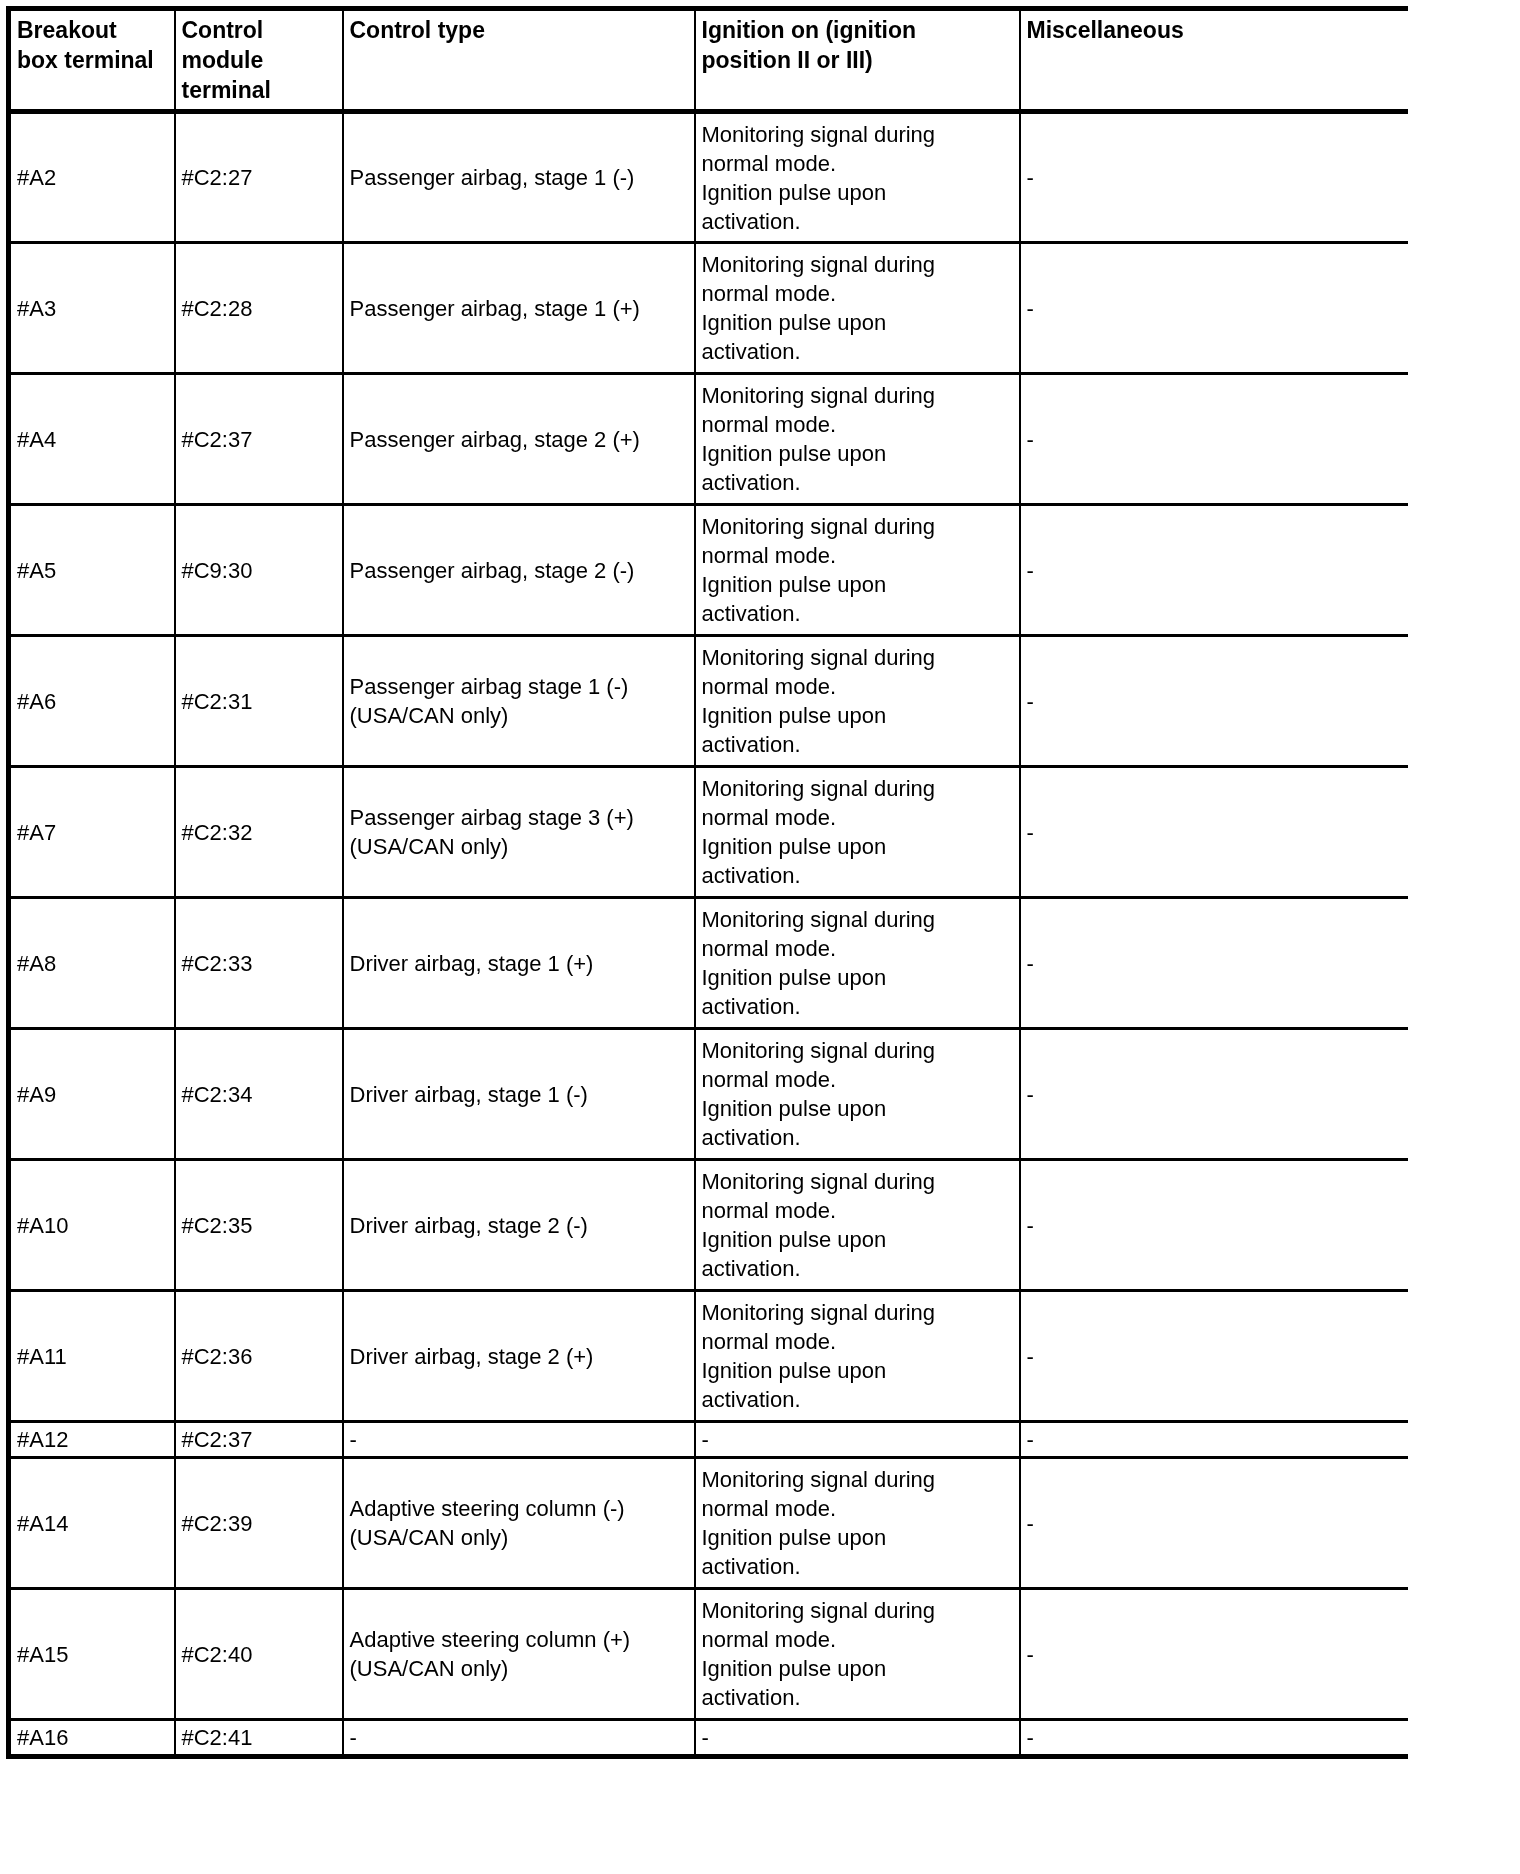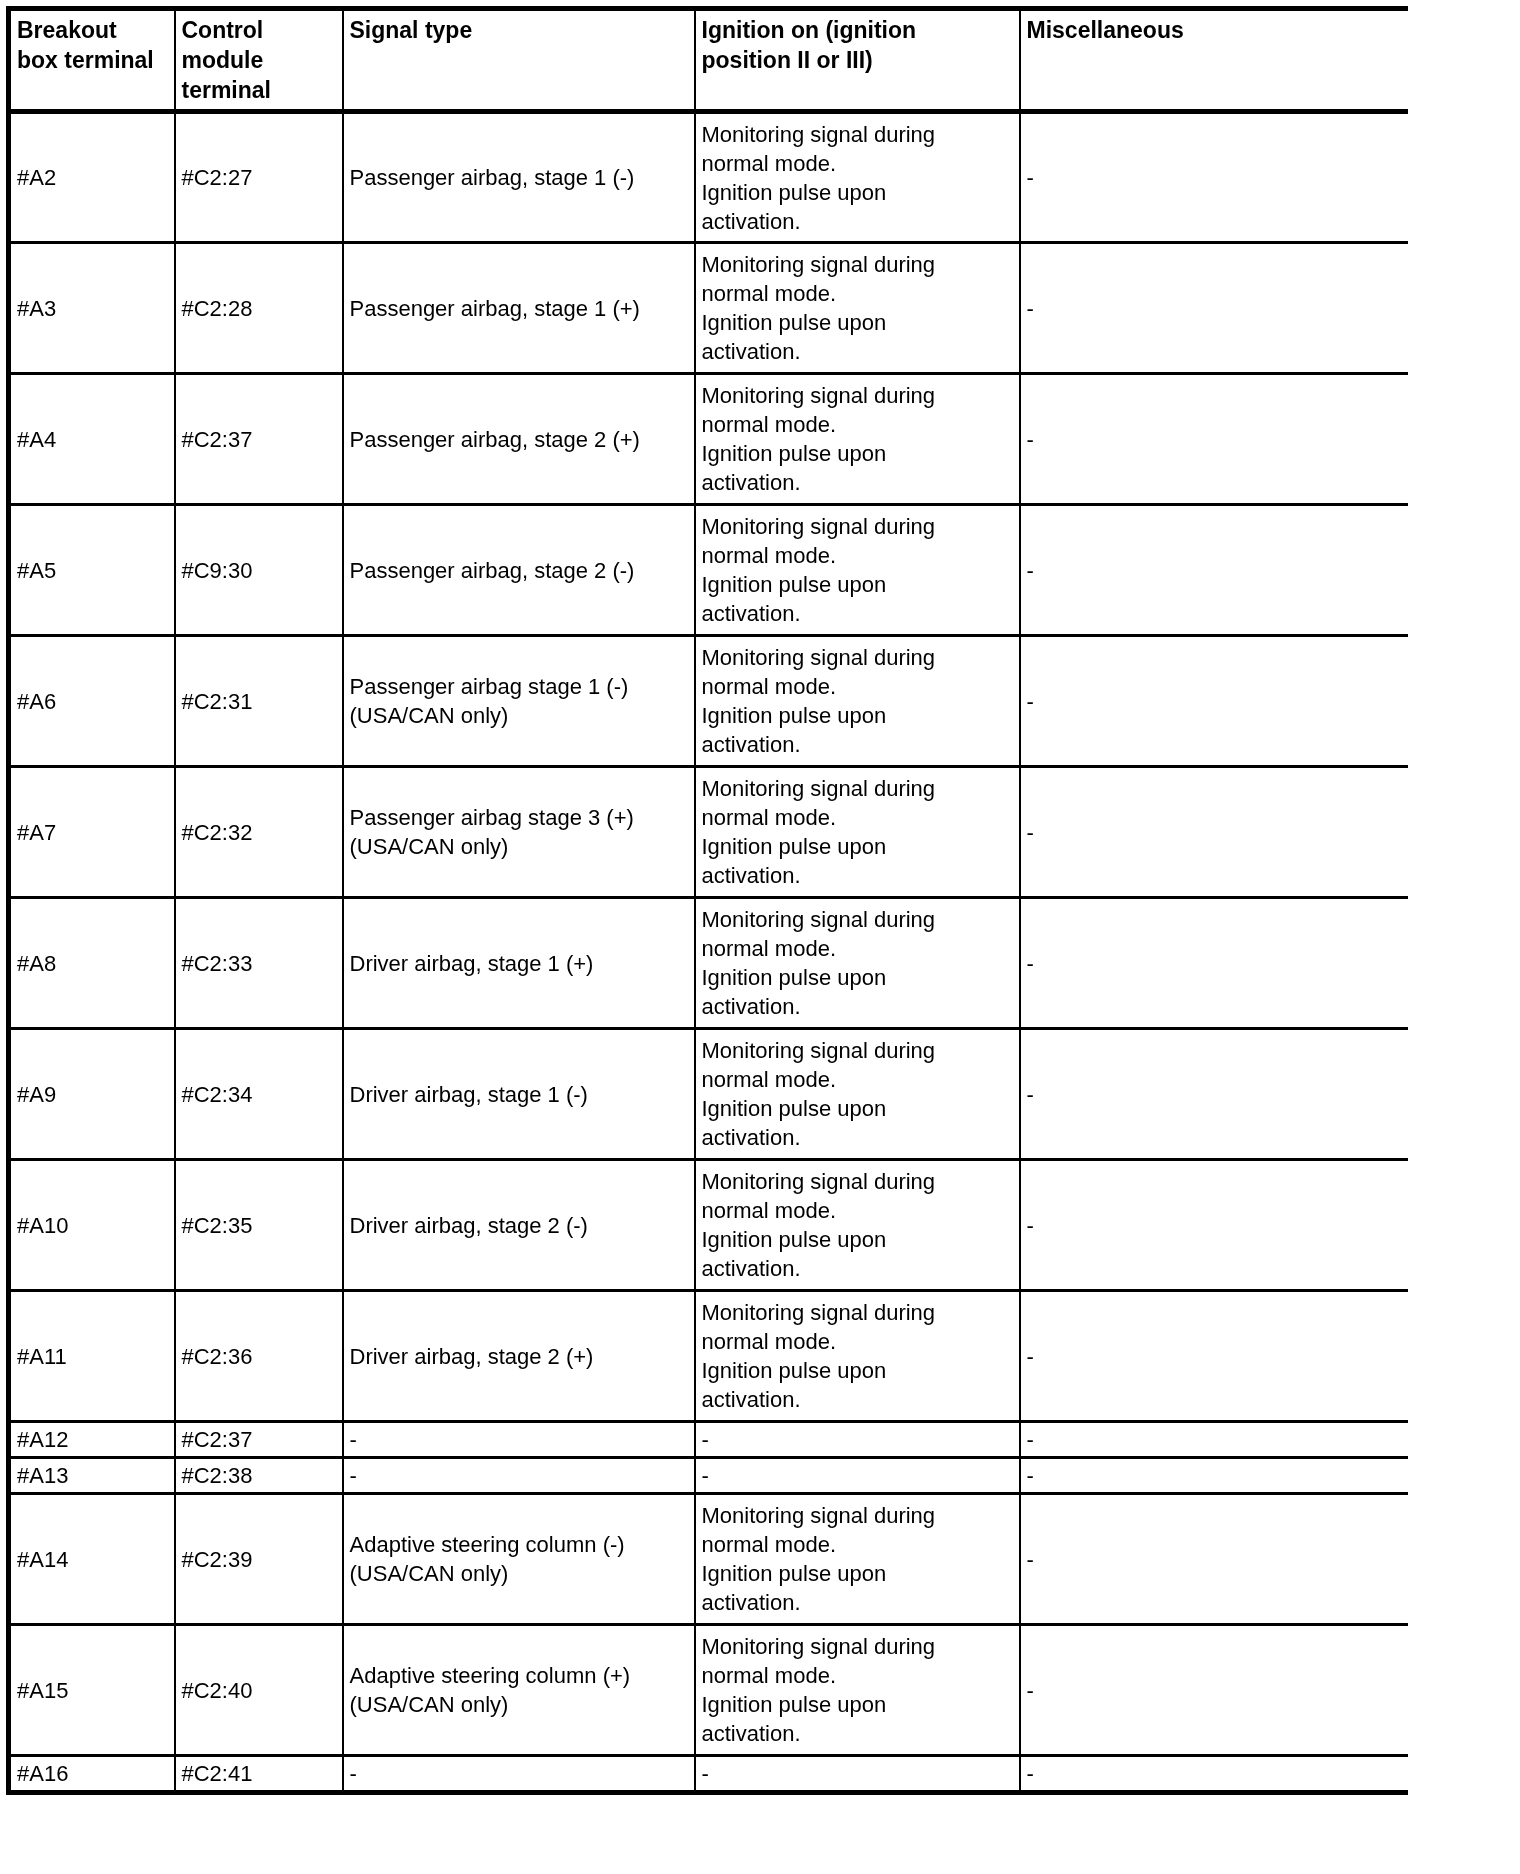--- a/index.html
+++ b/index.html
@@ -69,21 +69,21 @@
         <col class="c4">
         <col class="c5">
     </colgroup>
     <thead>
       <tr>
         <th>Breakout
 box terminal</th>
         <th>Control
 module
 terminal</th>
-        <th>Signal type</th>
+        <th>Control type</th>
         <th>Ignition on (ignition
 position II or III)</th>
         <th>Miscellaneous</th>
       </tr>
     </thead>
     <tbody>
   <tr class="tall">
     <td>#A2</td>
     <td>#C2:27</td>
     <td>Passenger airbag, stage 1 (-)</td>
@@ -196,27 +196,20 @@
   </tr>
 
   <tr class="short">
     <td>#A12</td>
     <td>#C2:37</td>
     <td>-</td>
     <td>-</td>
     <td>-</td>
   </tr>
 
-  <tr class="short">
-    <td>#A13</td>
-    <td>#C2:38</td>
-    <td>-</td>
-    <td>-</td>
-    <td>-</td>
-  </tr>
 
   <tr class="tall">
     <td>#A14</td>
     <td>#C2:39</td>
     <td>Adaptive steering column (-)
 (USA/CAN only)</td>
     <td>Monitoring signal during
 normal mode.
 Ignition pulse upon
 activation.</td>

